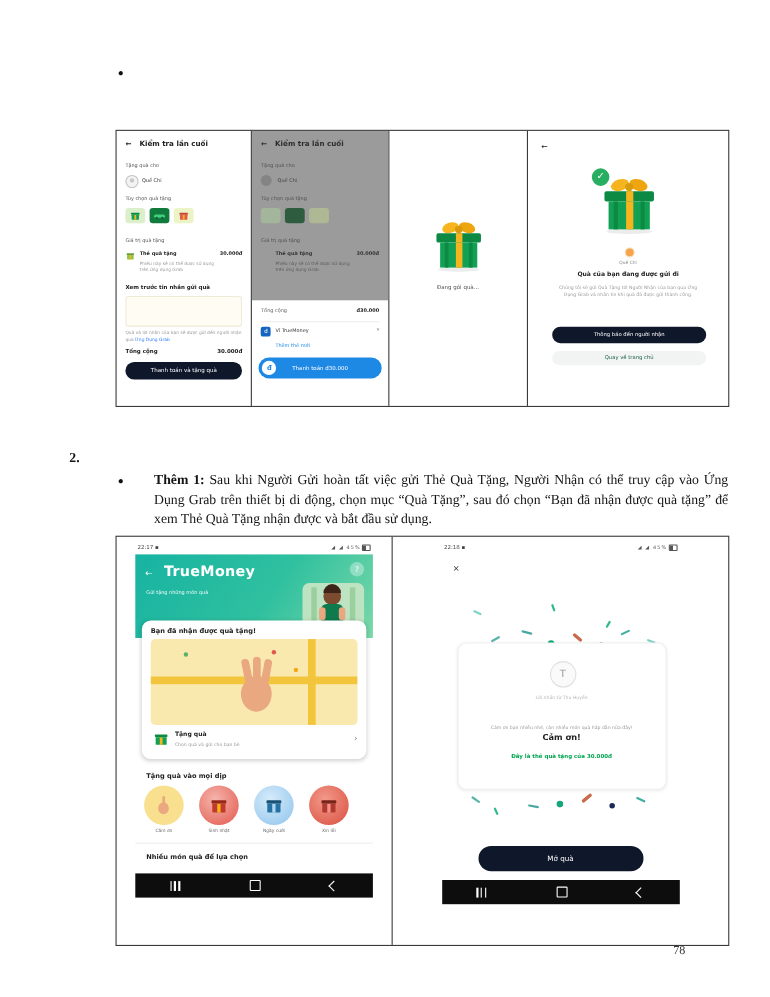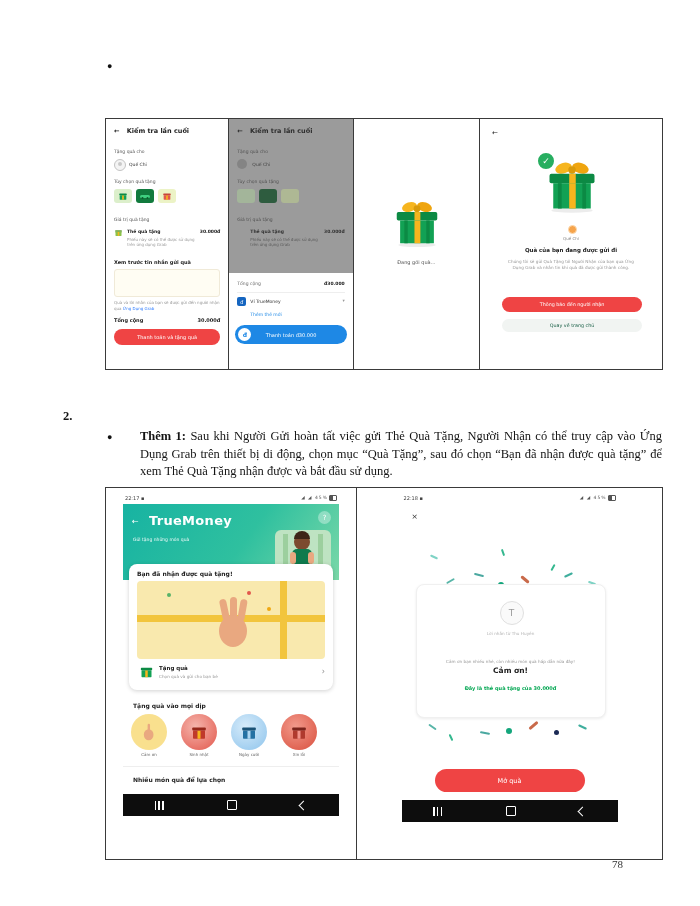--- a/index.html
+++ b/index.html
@@ -19,21 +19,21 @@
   .cell{position:relative;height:100%;overflow:hidden;}
   .cell.bdr{border-right:1px solid #3a3a3a;}
 
   .abs{position:absolute;}
   .b{font-weight:bold;}
   .f13{font-size:13px}.f8{font-size:8px}.f75{font-size:7.5px}.f7{font-size:7px}.f65{font-size:6.5px}
   .f6{font-size:6px}.f55{font-size:5.5px}.f5{font-size:5px}.f48{font-size:4.8px}
   .f45{font-size:4.5px}.f42{font-size:4.2px}.f4{font-size:4px}
   .gray{color:#9a9a9a}.dgray{color:#555}.center{text-align:center}
 
-  .greenbtn{background:#ef4444;border-radius:8px;color:#fff;display:flex;align-items:center;justify-content:center;}
+  .greenbtn{background:#0f172a;border-radius:8px;color:#fff;display:flex;align-items:center;justify-content:center;}
   .circle{border-radius:50%;}
   .avatar-sm{width:10px;height:10px;border:1px solid #c3c3c3;border-radius:50%;background:#f4f4f4;position:relative;}
   .avatar-sm::after{content:"";position:absolute;left:3px;top:2px;width:4px;height:4px;border-radius:50%;background:#c9c9c9;}
   .thumb{width:18px;height:14px;border-radius:3px;display:flex;align-items:center;justify-content:center;}
   .textbox{background:#fffdf3;border:1px solid #f0ead8;border-radius:3px;}
   .hr{position:absolute;left:8px;right:8px;height:1px;background:#eee;}
 
   
   .overlay{position:absolute;left:0;top:0;right:0;height:154px;background:#9b9b9b;color:#3f3f3f;}
   .ov-thumb{width:18px;height:14px;border-radius:3px;}

